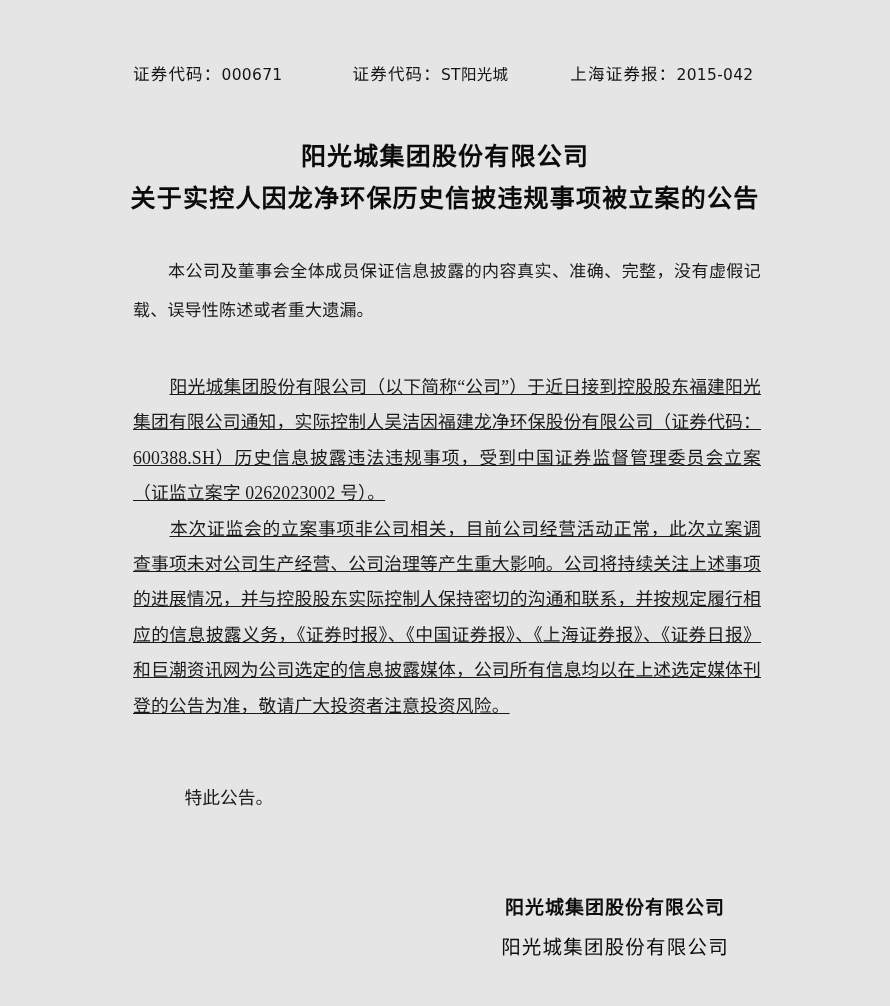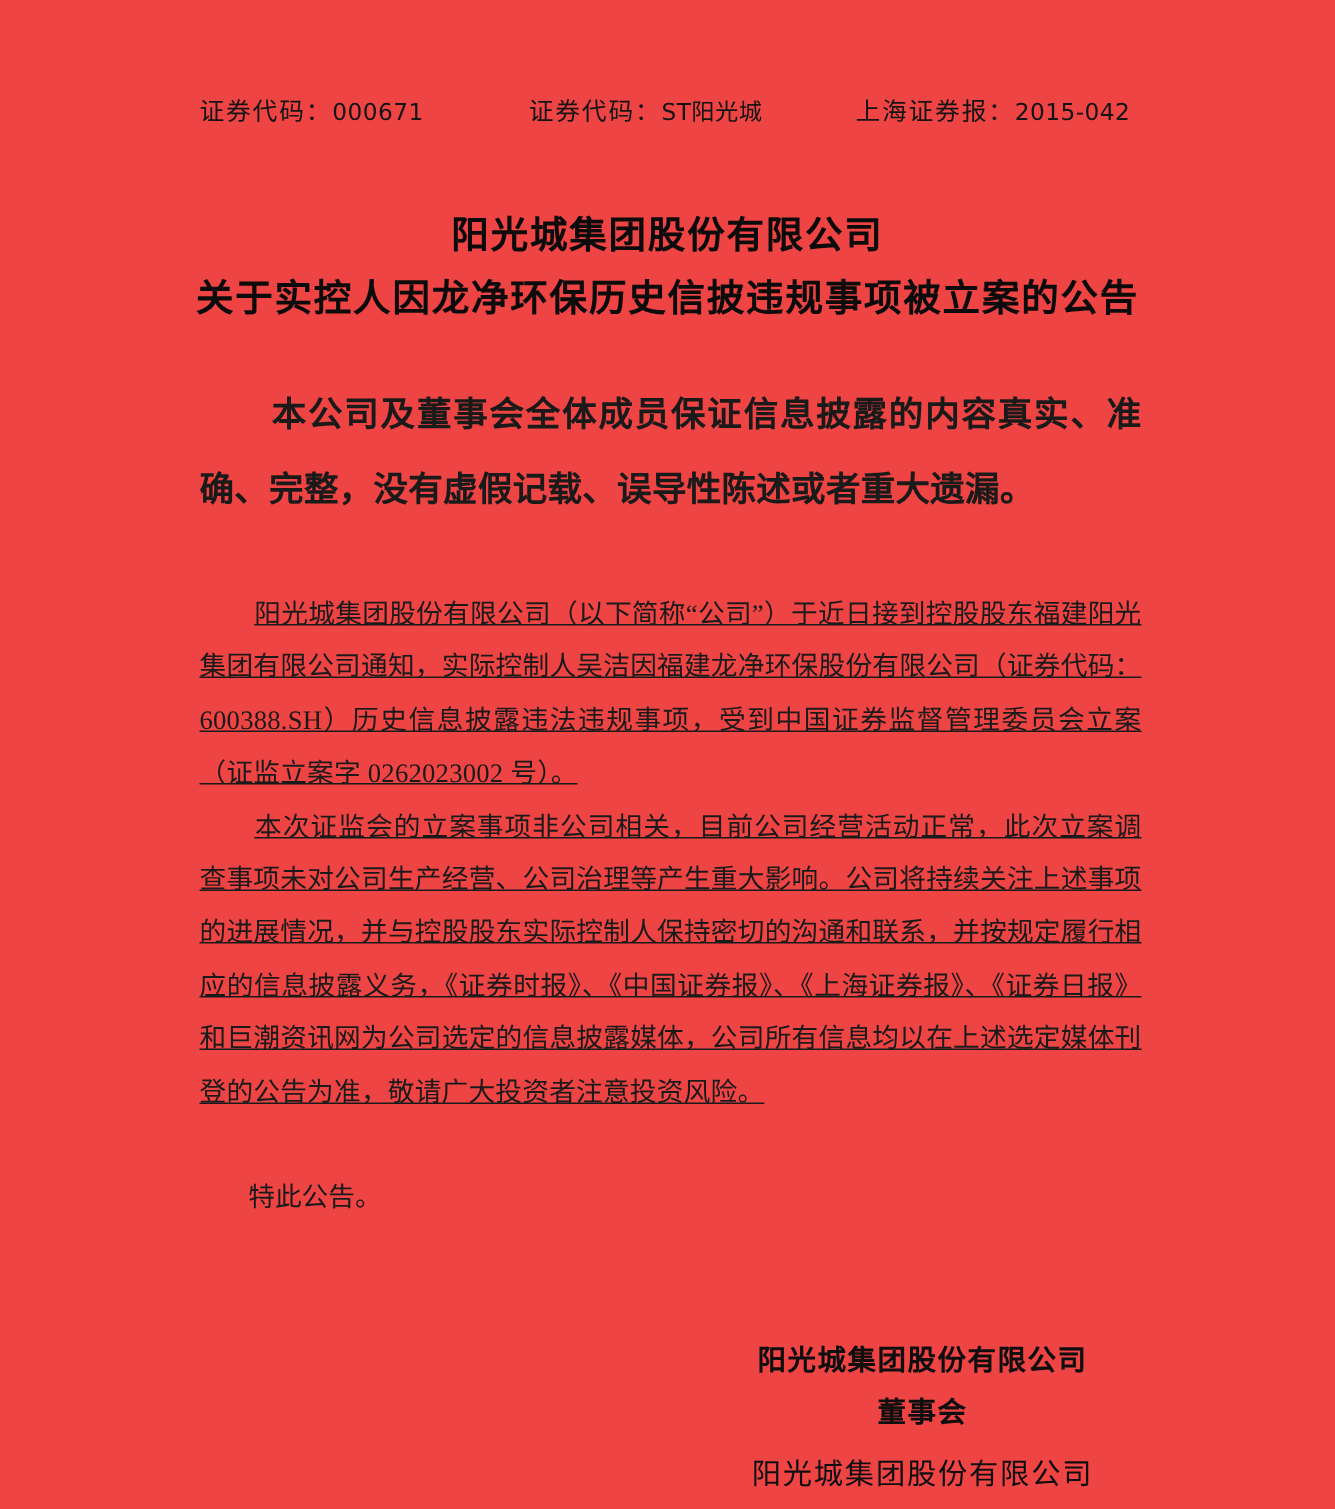--- a/index.html
+++ b/index.html
@@ -16,21 +16,21 @@
     font-family: "Liberation Serif", "DejaVu Serif", serif;
     color: #131313;
     -webkit-font-smoothing: antialiased;
   }
 
   .page {
     position: absolute;
     inset: 0;
     width: 890px;
     height: 1006px;
-    background: #ef4444;
+    background: #e5e5e5;
   }
 
   
   .meta-row {
     position: absolute;
     left: 133px;
     top: 61px;
     width: 627px;
     height: 28px;
     display: flex;
@@ -85,40 +85,39 @@
     text-justify: inter-character;
     text-align-last: left;
     letter-spacing: 0.15px;
     color: #1a1a1a;
   }
   p.para .ind { display: inline-block; width: 2.05em; }
 
   
   p.statement {
     font-family: "DejaVu Serif", "Liberation Serif", serif;
-    font-size: 23px;
-    line-height: 50px;
+    font-size: 17px;
+    line-height: 39px;
     letter-spacing: 0.2px;
     margin-bottom: 0;
-    font-weight: bold;
   }
 
   .gap-after-statement { height: 40px; }
 
   p.main-para {
     font-family: "Liberation Serif", "DejaVu Serif", serif;
     font-size: 17.8px;
     line-height: 35.4px;
     text-decoration: underline;
   }
 
   
   .closing {
     position: absolute;
-    left: 129px;
+    left: 148px;
     top: 783px;
     width: 628px;
     font-family: Liberation Serif, serif;
     font-size: 17.8px;
     line-height: 30px;
     color: #1a1a1a;
   }
   .closing .ind { display: inline-block; width: 2.05em; }
 
   
@@ -172,17 +171,16 @@
     <p class="para main-para"><span class="ind"></span><span>阳光城集团股份有限公司（以下简称“公司”）于近日接到控股股东福建阳光集团有限公司通知，实际控制人吴洁因福建龙净环保股份有限公司（证券代码：600388.SH）历史信息披露违法违规事项，受到中国证券监督管理委员会立案（证监立案字 0262023002 号）。</span></p>
 
     <p class="para main-para"><span class="ind"></span><span>本次证监会的立案事项非公司相关，目前公司经营活动正常，此次立案调查事项未对公司生产经营、公司治理等产生重大影响。公司将持续关注上述事项的进展情况，并与控股股东实际控制人保持密切的沟通和联系，并按规定履行相应的信息披露义务，《证券时报》、《中国证券报》、《上海证券报》、《证券日报》和巨潮资讯网为公司选定的信息披露媒体，公司所有信息均以在上述选定媒体刊登的公告为准，敬请广大投资者注意投资风险。</span></p>
 
   </div>
 
   <div class="closing"><span class="ind"></span><span>特此公告。</span></div>
 
   <div class="signature">
     <div class="sig-line strong">阳光城集团股份有限公司</div>
-    <div class="sig-line strong">董事会</div>
     <div class="sig-line date">阳光城集团股份有限公司</div>
   </div>
 
 </div>
 
 </body></html>

